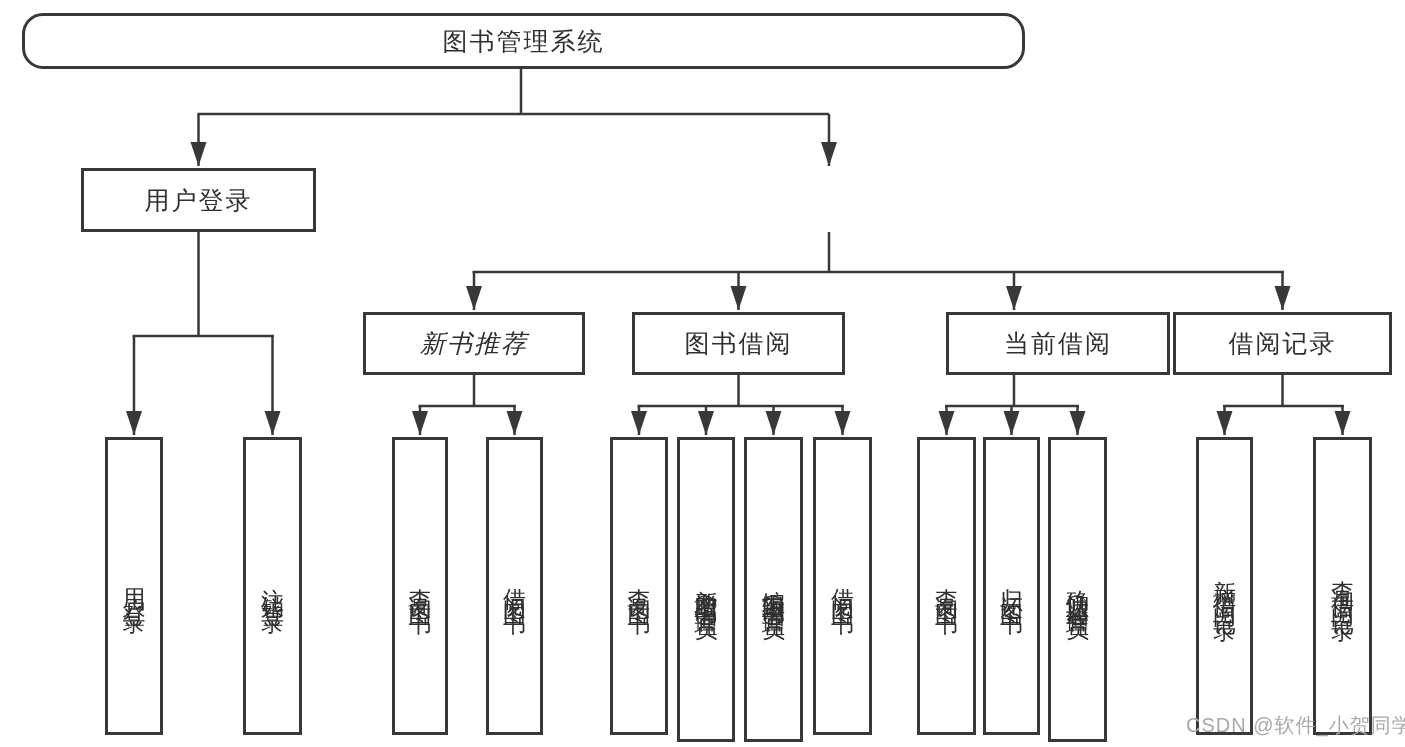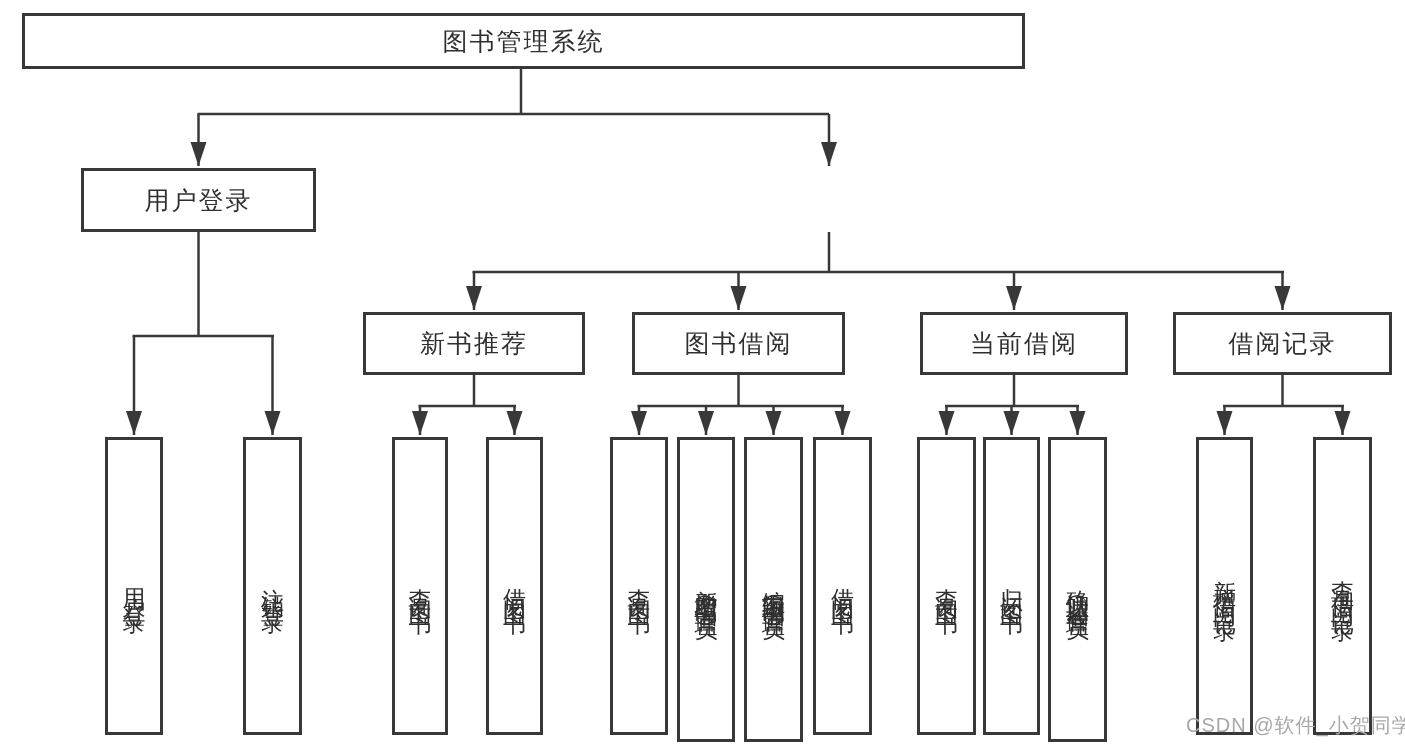--- a/index.html
+++ b/index.html
@@ -108,27 +108,27 @@
       <line x1="1011.5" y1="406" x2="1011.5" y2="435" marker-end="url(#arrow)"></line>
       <line x1="1077.5" y1="406" x2="1077.5" y2="435" marker-end="url(#arrow)"></line>
 
       <line x1="1282.5" y1="375" x2="1282.5" y2="406"></line>
       <line x1="1223" y1="406" x2="1344" y2="406"></line>
       <line x1="1224.5" y1="406" x2="1224.5" y2="435" marker-end="url(#arrow)"></line>
       <line x1="1342.5" y1="406" x2="1342.5" y2="435" marker-end="url(#arrow)"></line>
     </g>
   </svg>
 
-  <div class="box hbox" style="left:22px; top:13px; width:1003px; height:56px;">图书管理系统</div>
+  <div class="box hbox" style="left:22px; top:13px; width:1003px; height:56px;border-radius:21px;">图书管理系统</div>
 
   <div class="box hbox" style="left:81px; top:168px; width:235px; height:64px;">用户登录</div>
 
-  <div class="box hbox" style="left:363px; top:312px; width:222px; height:63px;">新书推荐</div>
+  <div class="box hbox" style="left:363px; top:312px; width:222px; height:63px;font-style:italic;">新书推荐</div>
   <div class="box hbox" style="left:632px; top:312px; width:213px; height:63px;">图书借阅</div>
-  <div class="box hbox" style="left:920px; top:312px; width:208px; height:63px;">当前借阅</div>
+  <div class="box hbox" style="left:946px; top:312px; width:224px; height:63px;">当前借阅</div>
   <div class="box hbox" style="left:1173px; top:312px; width:219px; height:63px;">借阅记录</div>
 
   <div class="box leaf" style="left:105px; width:58px;">用户登录</div>
   <div class="box leaf" style="left:243px; width:59px;">注销登录</div>
 
   <div class="box leaf" style="left:392px; width:56px;">查询图书</div>
   <div class="box leaf" style="left:486px; width:57px;">借阅图书</div>
 
   <div class="box leaf" style="left:610px; width:58px;">查询图书</div>
   <div class="box leaf tall" style="left:677px; width:58px;">新增图书（管理员）</div>

